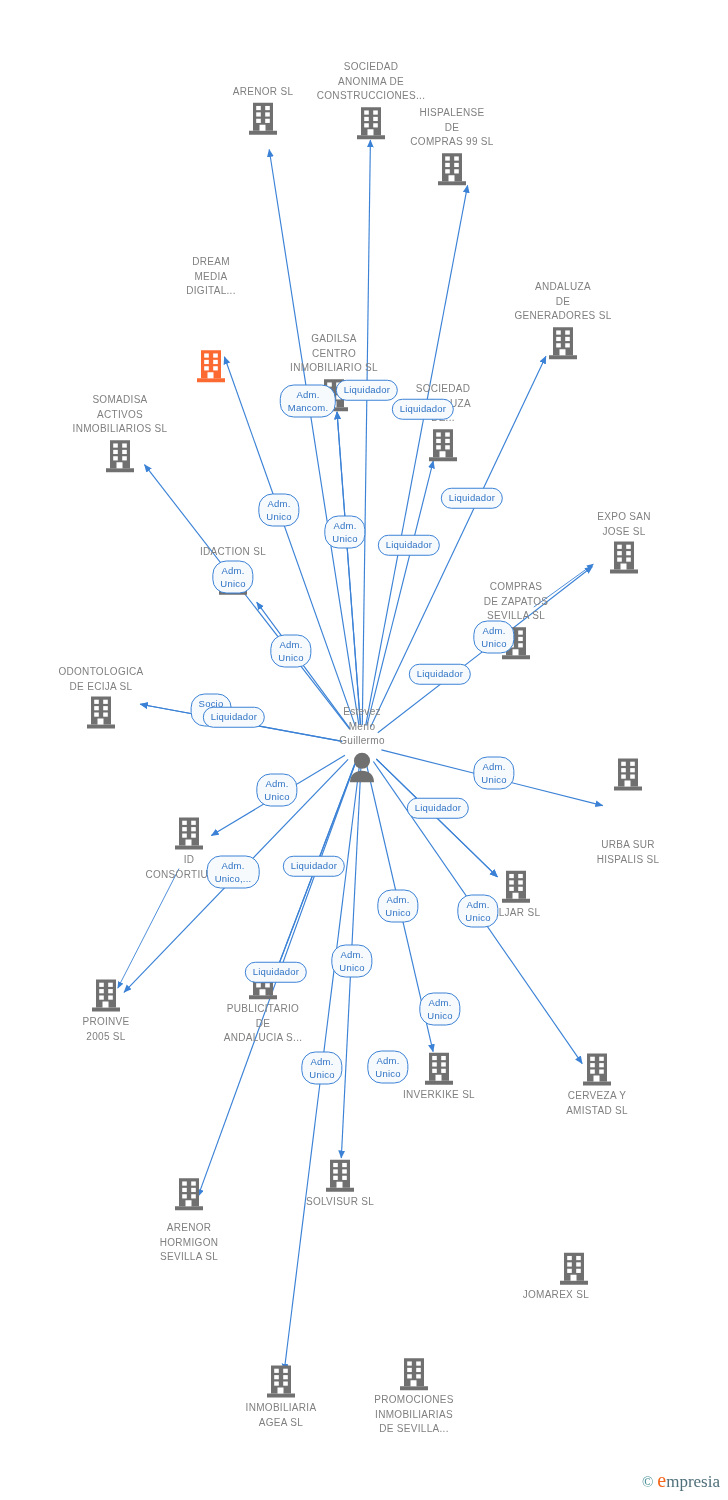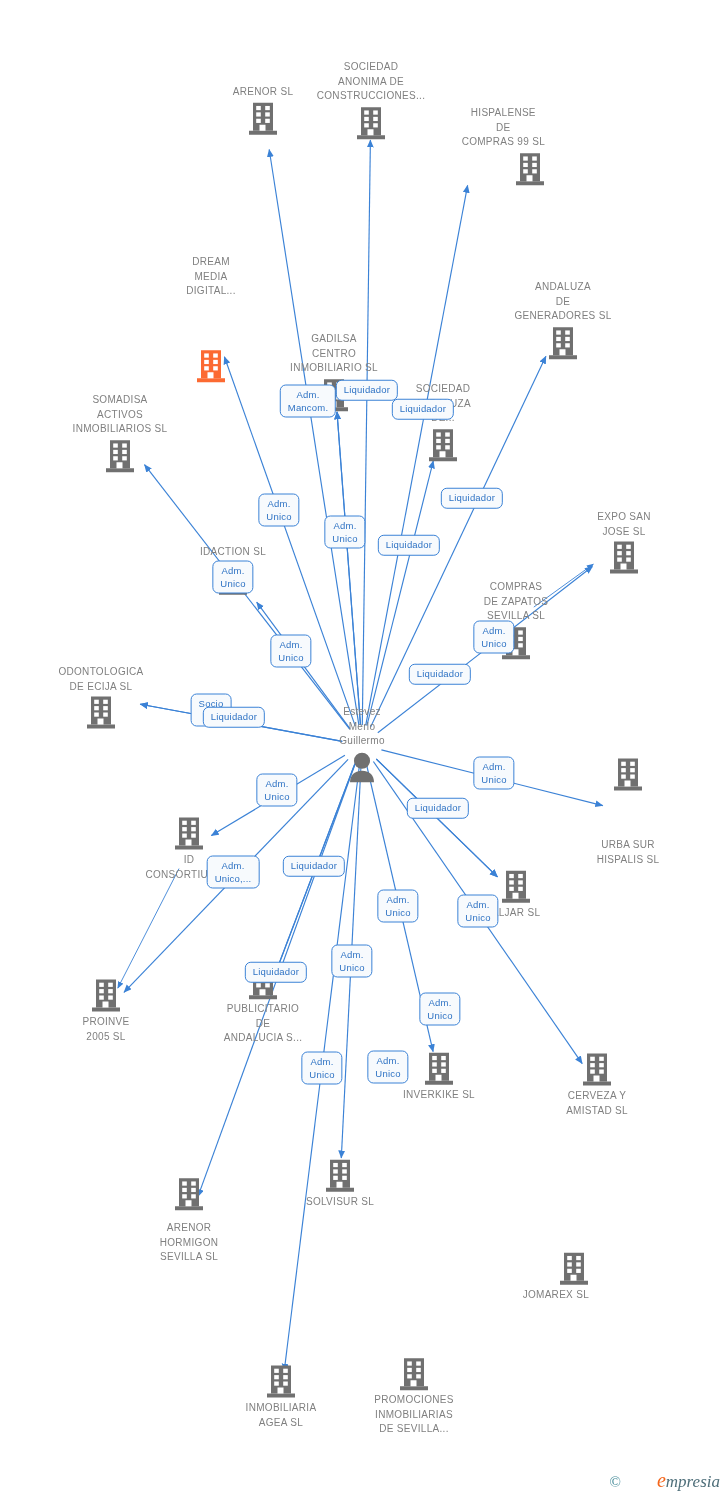--- a/index.html
+++ b/index.html
@@ -45,21 +45,21 @@
   }
   .node.below .label { order: 2; margin-top: 2px; }
   .node.above .label { order: 0; margin-bottom: 2px; }
   .node .glyph { line-height: 0; }
   .person-node .glyph svg { display: block; }
   .edge-label {
     position: absolute;
     transform: translate(-50%, -50%);
     background: #f7fafd;
     border: 1px solid #3b82d6;
-    border-radius: 6px;
+    border-radius: 14px;
     color: #2f73c4;
     font-size: 9.5px;
     line-height: 12.5px;
     padding: 3px 7px;
     text-align: center;
     white-space: pre-line;
     font-family: "Liberation Sans", sans-serif;
     letter-spacing: 0.2px;
     box-sizing: border-box;
   }
@@ -71,23 +71,21 @@
     align-items: baseline;
     gap: 4px;
     font-family: "Liberation Serif", serif;
   }
   #watermark .copy {
     color: #4a8f9c;
     font-size: 15px;
   }
   #watermark .brand {
     font-size: 17px;
-    font-style: italic;
     color: #4f6f7a;
-    margin-left: 32px;
   }
   #watermark .brand .e {
     color: #f4661b;
     font-size: 20px;
   }
 </style>
 </head>
 <body>
 
 <div id="stage">
@@ -156,21 +154,21 @@
             <rect x="1" y="29" width="28" height="4" fill="#707070"></rect>
             <rect x="8.2" y="4.2" width="4.6" height="4.2" fill="#fff"></rect>
             <rect x="17.2" y="4.2" width="4.6" height="4.2" fill="#fff"></rect>
             <rect x="8.2" y="10.6" width="4.6" height="4.2" fill="#fff"></rect>
             <rect x="17.2" y="10.6" width="4.6" height="4.2" fill="#fff"></rect>
             <rect x="8.2" y="17" width="4.6" height="4.2" fill="#fff"></rect>
             <rect x="17.2" y="17" width="4.6" height="4.2" fill="#fff"></rect>
             <rect x="11.5" y="23" width="6" height="6" fill="#fff"></rect>
           </svg></div>
       </div>
-      <div class="node above" style="left: 475px; top: 146px; align-items: flex-end;">
+      <div class="node above" style="left: 452px; top: 146px;">
         <div class="label">HISPALENSE
 DE
 COMPRAS 99 SL</div>
         <div class="glyph"><svg width="30" height="34" viewBox="0 0 30 34" aria-hidden="true">
             <rect x="5" y="1" width="20" height="28" fill="#707070"></rect>
             <rect x="1" y="29" width="28" height="4" fill="#707070"></rect>
             <rect x="8.2" y="4.2" width="4.6" height="4.2" fill="#fff"></rect>
             <rect x="17.2" y="4.2" width="4.6" height="4.2" fill="#fff"></rect>
             <rect x="8.2" y="10.6" width="4.6" height="4.2" fill="#fff"></rect>
             <rect x="17.2" y="10.6" width="4.6" height="4.2" fill="#fff"></rect>

